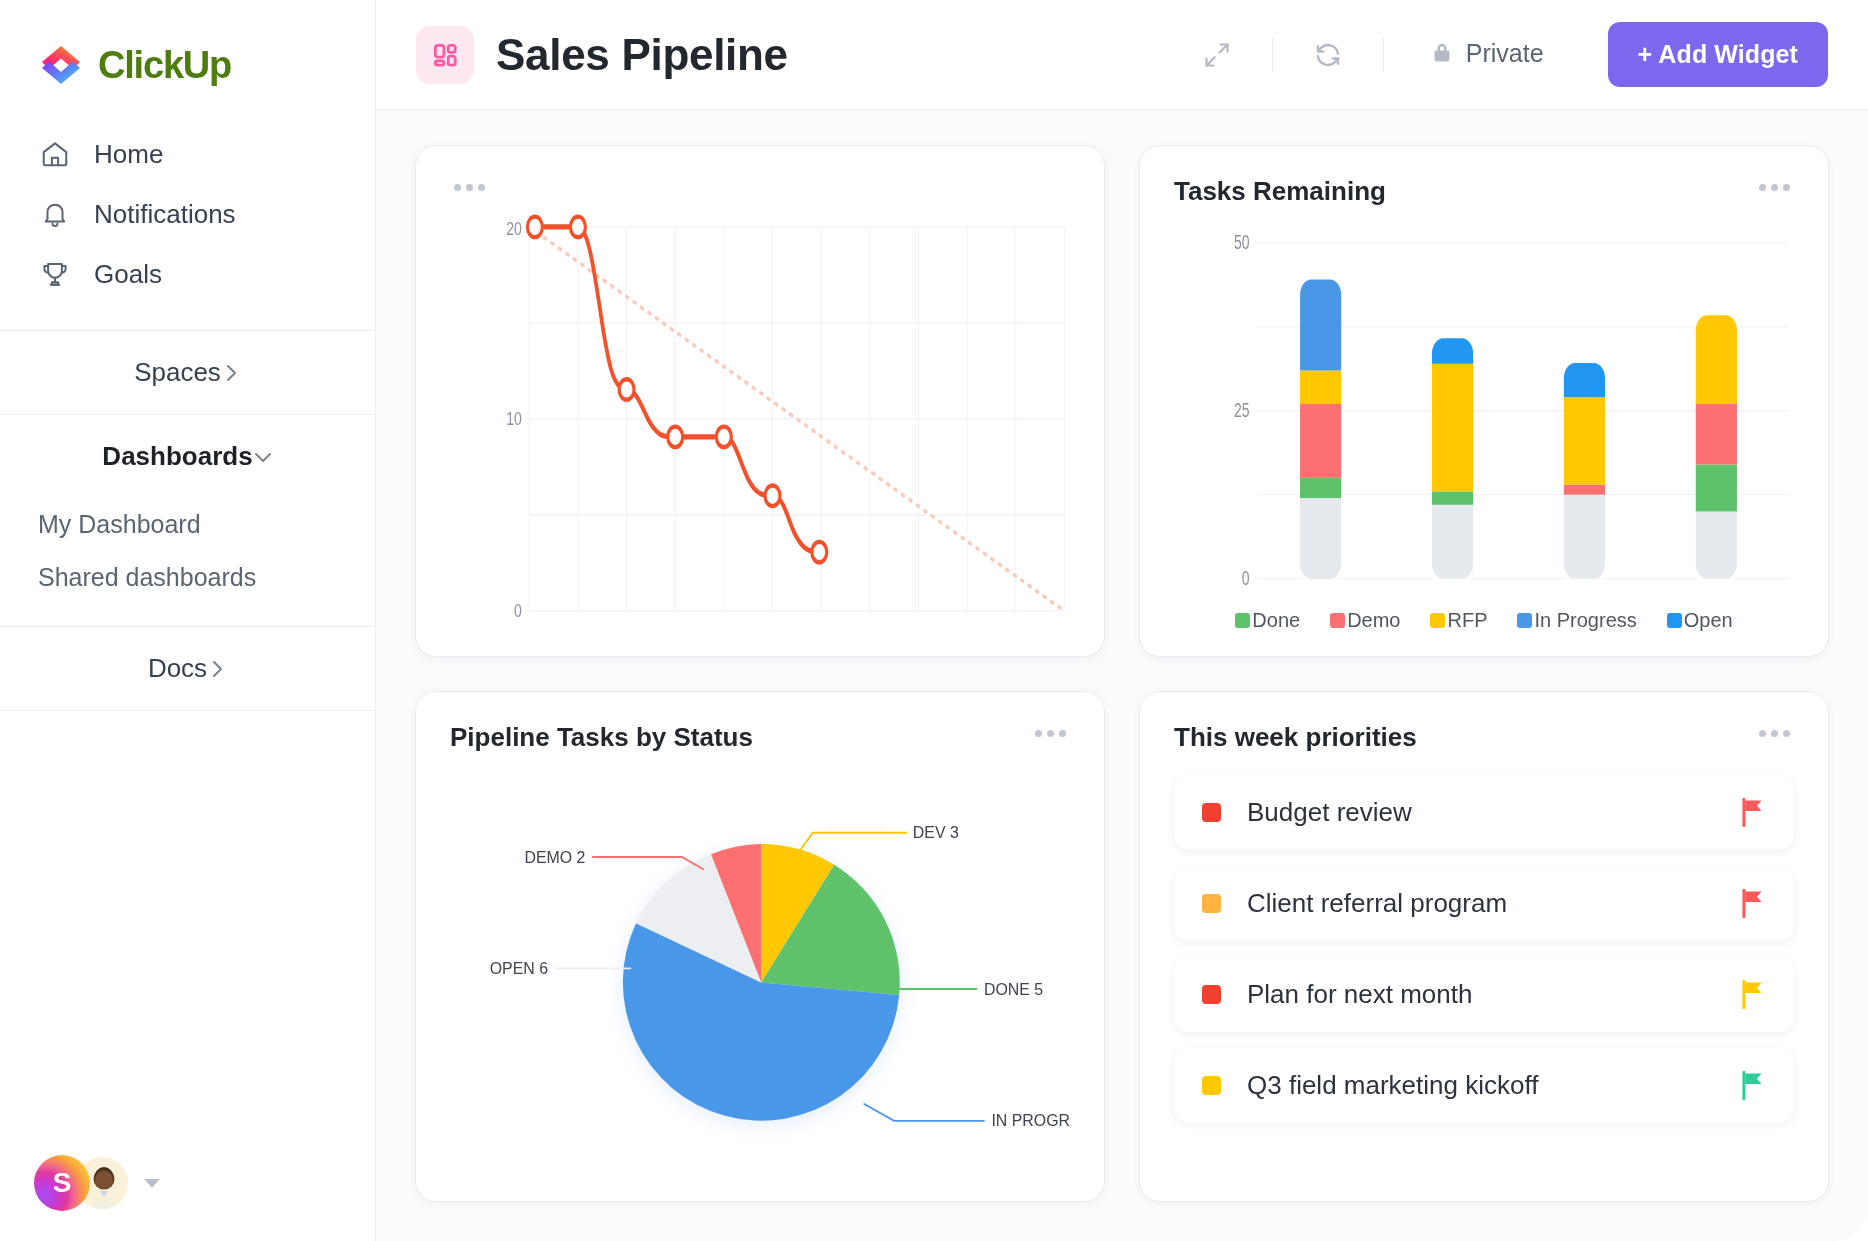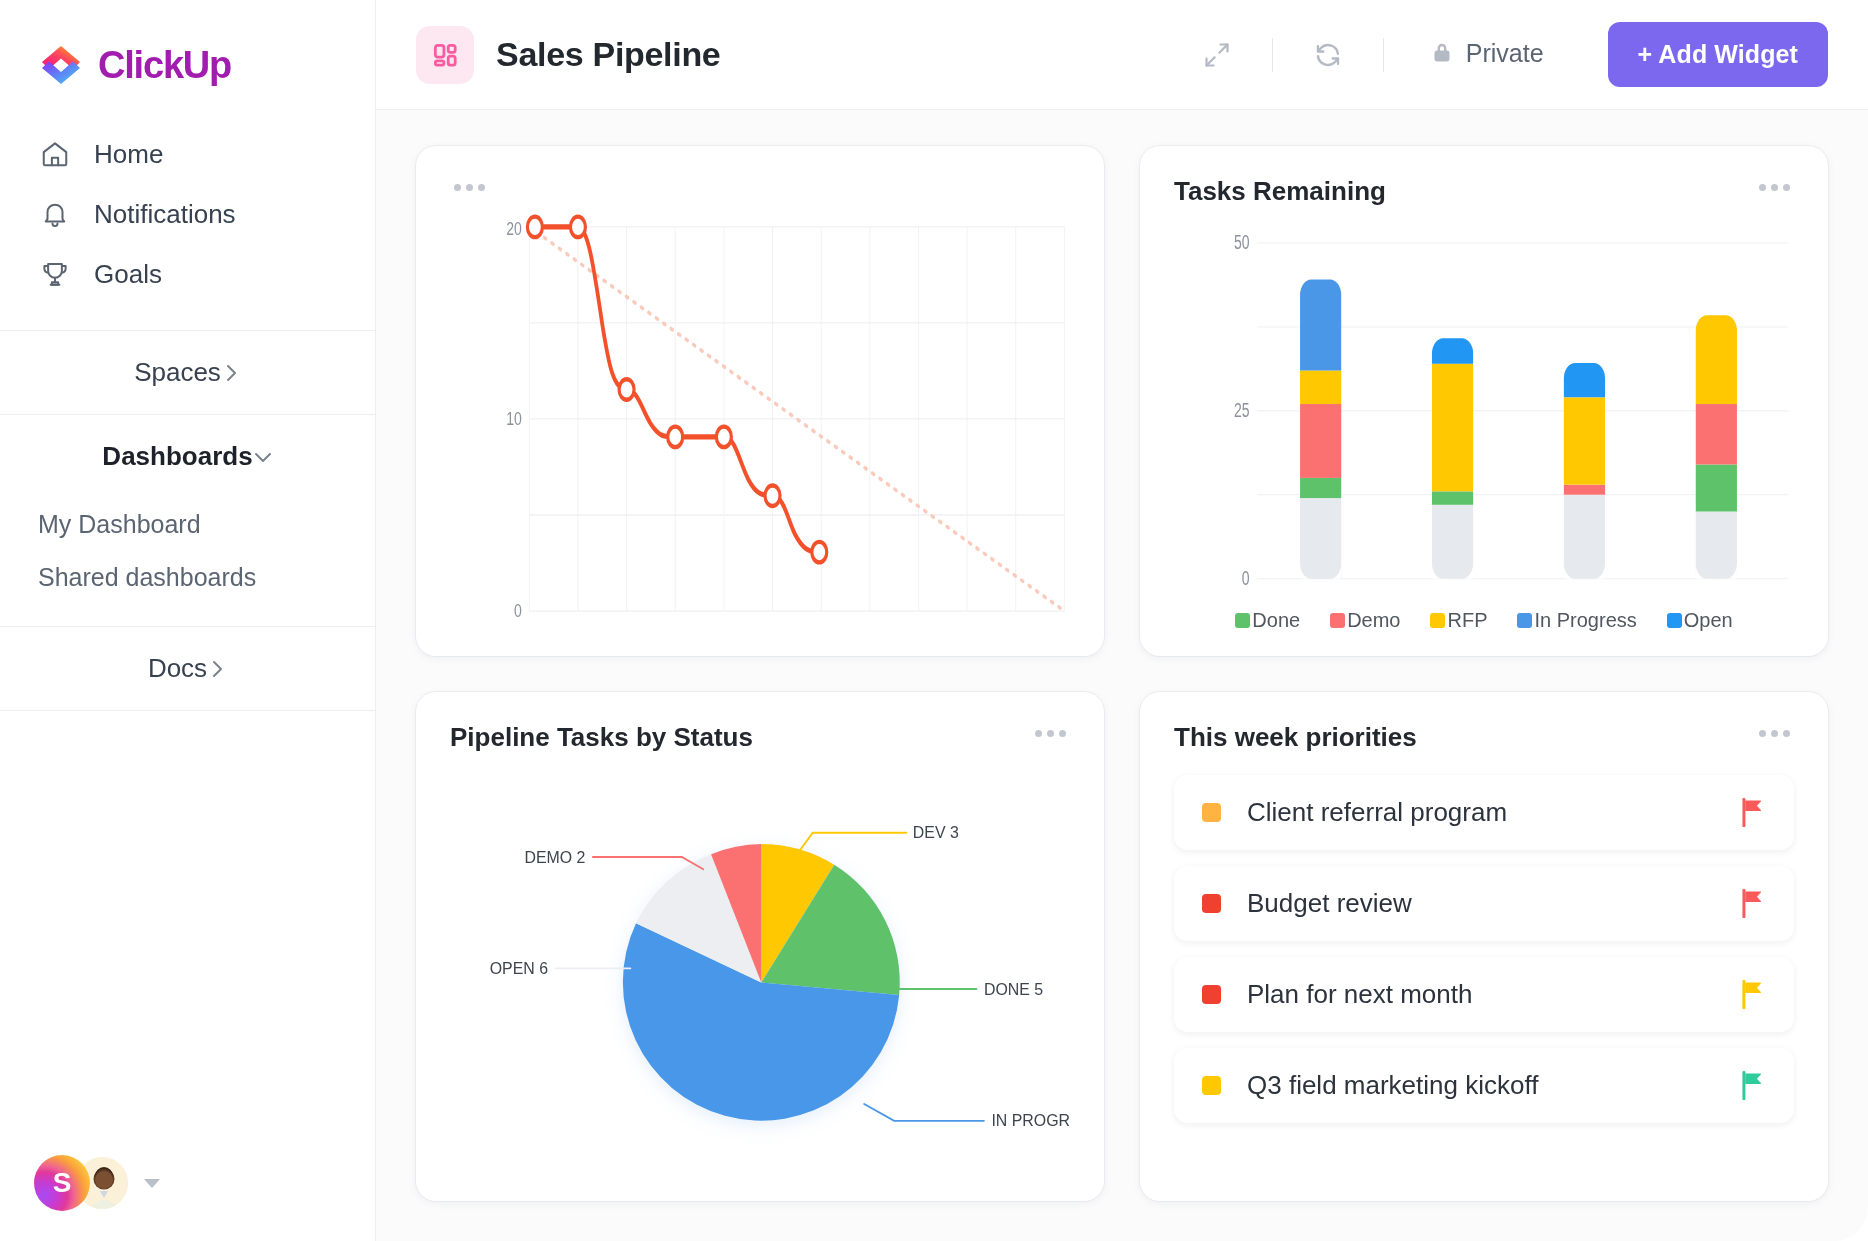--- a/index.html
+++ b/index.html
@@ -30,21 +30,21 @@
     position: relative;
   }
   .logo-row {
     display: flex; align-items: center;
     gap: 14px;
     padding: 42px 0 30px 38px;
   }
   .logo-mark { width: 46px; height: 46px; position: relative; }
   .logo-text {
     font-size: 38px; font-weight: bold; letter-spacing: -1.2px;
-    color: #a21caf;
+    color: #4d7c0f;
   }
   .nav-list { padding: 6px 0 26px 0; }
   .nav-item {
     display: flex; align-items: center; gap: 22px;
     padding: 13px 0 13px 38px;
     cursor: pointer;
   }
   .nav-icon { width: 34px; height: 34px; flex: 0 0 34px; display:flex; align-items:center; justify-content:center;}
   .nav-label { font-size: 26px; color: #37414f; }
 
@@ -109,21 +109,21 @@
     display: flex; align-items: center;
     padding: 0 40px 0 40px;
     gap: 22px;
   }
   .board-icon {
     width: 58px; height: 58px; border-radius: 14px;
     background: #fde8f1;
     display: flex; align-items: center; justify-content: center;
     flex: 0 0 58px;
   }
-  .board-title { font-size: 34px; color: #23282f; letter-spacing: -0.3px; }
+  .board-title { font-size: 44px; color: #23282f; letter-spacing: -0.3px; }
   .topbar-spacer { flex: 1; }
   .tb-btn {
     width: 46px; height: 46px;
     display: flex; align-items: center; justify-content: center;
     cursor: pointer; border-radius: 7px;
   }
   .tb-sep { width: 1px; height: 34px; background: #e6e8eb; margin: 0 10px; }
   .private-btn {
     display: flex; align-items: flex-start; gap: 12px;
     font-size: 25px; color: #5b6572;
@@ -556,33 +556,33 @@
           <span class="card-title">This week priorities</span>
           <span class="dots">
               <i></i>
               <i></i>
               <i></i>
             </span>
         </div>
         <div class="prio-list">
 
           <div class="prio-row">
-            <span class="prio-dot" style="background:#ffb340"></span>
-            <span class="prio-name">Client referral program</span>
+            <span class="prio-dot" style="background:#f0402f"></span>
+            <span class="prio-name">Budget review</span>
             <span class="prio-flag">
               <svg viewBox="0 0 24 26" width="28" height="30">
                   <path d="M5 2 v23" stroke="#fb5a5a" stroke-width="2.6" stroke-linecap="round"></path>
                   <path d="M6.2 3 h13 a0.6 0.6 0 0 1 0.45 1 l-3.4 3.6 3.4 3.6 a0.6 0.6 0 0 1 -0.45 1 h-13 Z" fill="#fb5a5a"></path>
                 </svg>
             </span>
           </div>
 
           <div class="prio-row">
-            <span class="prio-dot" style="background:#f0402f"></span>
-            <span class="prio-name">Budget review</span>
+            <span class="prio-dot" style="background:#ffb340"></span>
+            <span class="prio-name">Client referral program</span>
             <span class="prio-flag">
               <svg viewBox="0 0 24 26" width="28" height="30">
                   <path d="M5 2 v23" stroke="#fb5a5a" stroke-width="2.6" stroke-linecap="round"></path>
                   <path d="M6.2 3 h13 a0.6 0.6 0 0 1 0.45 1 l-3.4 3.6 3.4 3.6 a0.6 0.6 0 0 1 -0.45 1 h-13 Z" fill="#fb5a5a"></path>
                 </svg>
             </span>
           </div>
 
           <div class="prio-row">
             <span class="prio-dot" style="background:#f0402f"></span>

